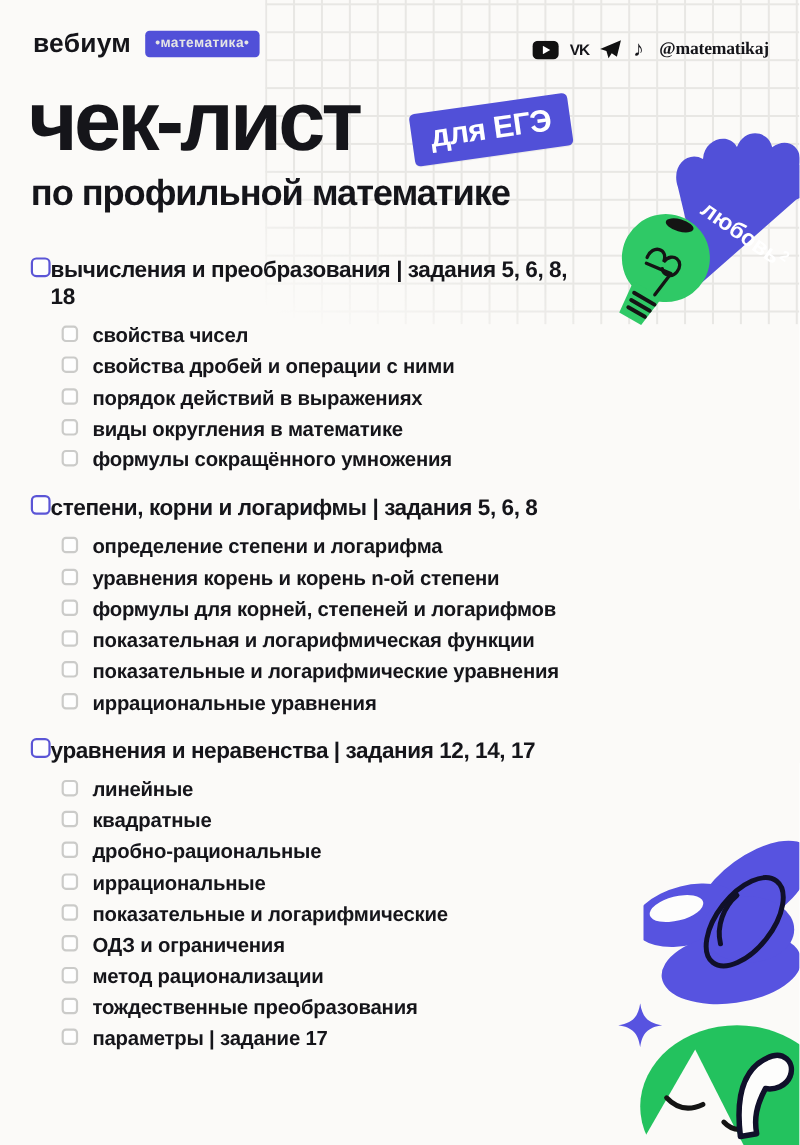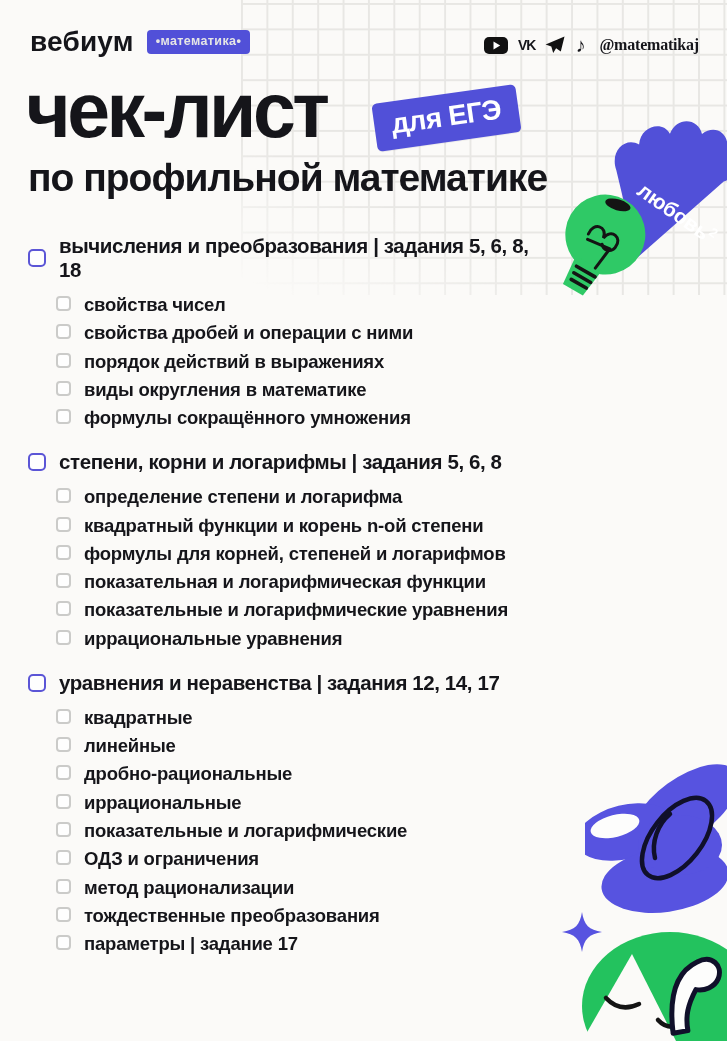--- a/index.html
+++ b/index.html
@@ -28,43 +28,43 @@
     background-image:
       linear-gradient(to right,var(--grid) 1.5px,transparent 1.5px),
       linear-gradient(to bottom,var(--grid) 1.5px,transparent 1.5px);
     background-size:25.4px 25.4px;
     background-position:0 3px;
     -webkit-mask-image:linear-gradient(205deg,#000 70%,transparent 97%);
     mask-image:linear-gradient(205deg,#000 70%,transparent 97%);
   }
   
   .brand-row{position:absolute;left:30px;top:26px;display:flex;align-items:center;gap:13px;}
-  .logo{font-size:28px;font-weight:700;letter-spacing:.2px;}
+  .logo{font-size:24px;font-weight:700;letter-spacing:.2px;}
   .subject-badge{
     background:var(--blue);color:#e5e5e5;font-size:12.5px;font-weight:700;
     letter-spacing:.4px;padding:5px 9px 6px;border-radius:4px;line-height:1;
   }
   .social-row{position:absolute;top:35px;right:28px;display:flex;align-items:center;gap:10px;}
   .social-row .ic{display:flex;align-items:center;justify-content:center;height:20px;}
   .vk-glyph{font-size:14px;font-weight:800;letter-spacing:-1px;}
   .tiktok-glyph{font-size:20px;font-weight:700;line-height:1;}
   .handle{font-size:16px;font-weight:600;letter-spacing:-.2px;margin-left:4px;font-family:Liberation Serif, serif;}
   
   .title{position:absolute;left:26px;top:72px;font-size:77px;font-weight:800;letter-spacing:-3.5px;line-height:1;}
   .tag{
     position:absolute;left:374px;top:94px;transform:rotate(-8deg);
     background:var(--blue);color:#fff;font-size:28px;font-weight:700;
     padding:9px 17px 11px;border-radius:5px;letter-spacing:-.5px;line-height:1;
     box-shadow:0 1px 0 rgba(0,0,0,.05);
   }
-  .subtitle{position:absolute;left:28px;top:156px;font-size:39px;font-weight:600;letter-spacing:-1px;}
+  .subtitle{position:absolute;left:28px;top:156px;font-size:33px;font-weight:600;letter-spacing:-1px;}
   
   .checklist{position:absolute;left:28px;top:234px;width:505px;}
   .section + .section{margin-top:22px;}
-  .sec-head{display:flex;align-items:center;gap:13px;margin-bottom:12px;}
+  .sec-head{display:flex;margin-bottom:12px;}
   .cb{flex:none;background:#fefefe;display:inline-block;}
   .cb-main{width:18px;height:18px;border:2px solid #5b55d6;border-radius:5px;}
   .sec-title{font-size:20.5px;font-weight:600;letter-spacing:-.4px;}
   .items{margin-left:28px;display:flex;flex-direction:column;gap:7px;}
   .item{display:flex;align-items:flex-start;gap:13px;}
   .cb-item{width:15px;height:15px;border:2px solid var(--cb-gray);border-radius:4px;margin-top:2px;}
   .item-label{font-size:18.5px;font-weight:700;letter-spacing:-.2px;line-height:1.15;white-space:pre-line;max-width:460px;}
   
   .decor{position:absolute;pointer-events:none;}
   .heart-svg{left:612px;top:120px;width:125px;height:145px;}
@@ -162,21 +162,21 @@
           <span class="cb cb-main"></span>
           <span class="sec-title">степени, корни и логарифмы | задания 5, 6, 8</span>
         </div>
         <div class="items">
           <div class="item">
             <span class="cb cb-item"></span>
             <span class="item-label">определение степени и логарифма</span>
           </div>
           <div class="item">
             <span class="cb cb-item"></span>
-            <span class="item-label">квадратный функции и корень n-ой степени</span>
+            <span class="item-label">уравнения корень и корень n-ой степени</span>
           </div>
           <div class="item">
             <span class="cb cb-item"></span>
             <span class="item-label">формулы для корней, степеней и логарифмов</span>
           </div>
           <div class="item">
             <span class="cb cb-item"></span>
             <span class="item-label">показательная и логарифмическая функции</span>
           </div>
           <div class="item">
@@ -190,25 +190,25 @@
         </div>
       </section>
       <section class="section">
         <div class="sec-head">
           <span class="cb cb-main"></span>
           <span class="sec-title">уравнения и неравенства | задания 12, 14, 17</span>
         </div>
         <div class="items">
           <div class="item">
             <span class="cb cb-item"></span>
+            <span class="item-label">линейные</span>
+          </div>
+          <div class="item">
+            <span class="cb cb-item"></span>
             <span class="item-label">квадратные</span>
-          </div>
-          <div class="item">
-            <span class="cb cb-item"></span>
-            <span class="item-label">линейные</span>
           </div>
           <div class="item">
             <span class="cb cb-item"></span>
             <span class="item-label">дробно-рациональные</span>
           </div>
           <div class="item">
             <span class="cb cb-item"></span>
             <span class="item-label">иррациональные</span>
           </div>
           <div class="item">

